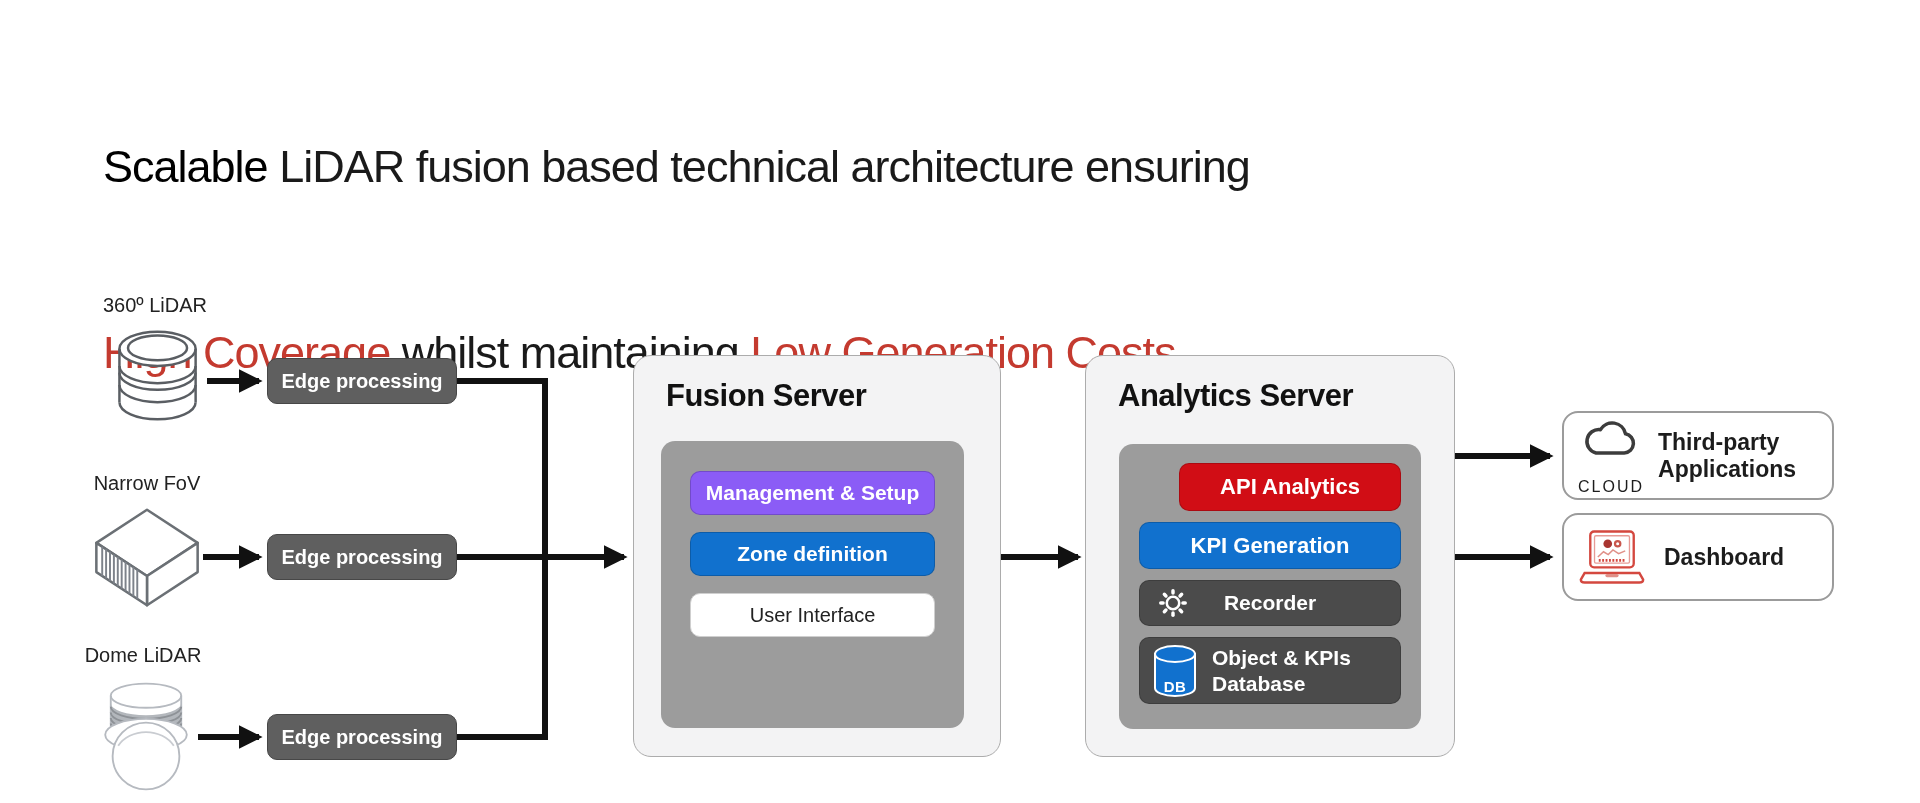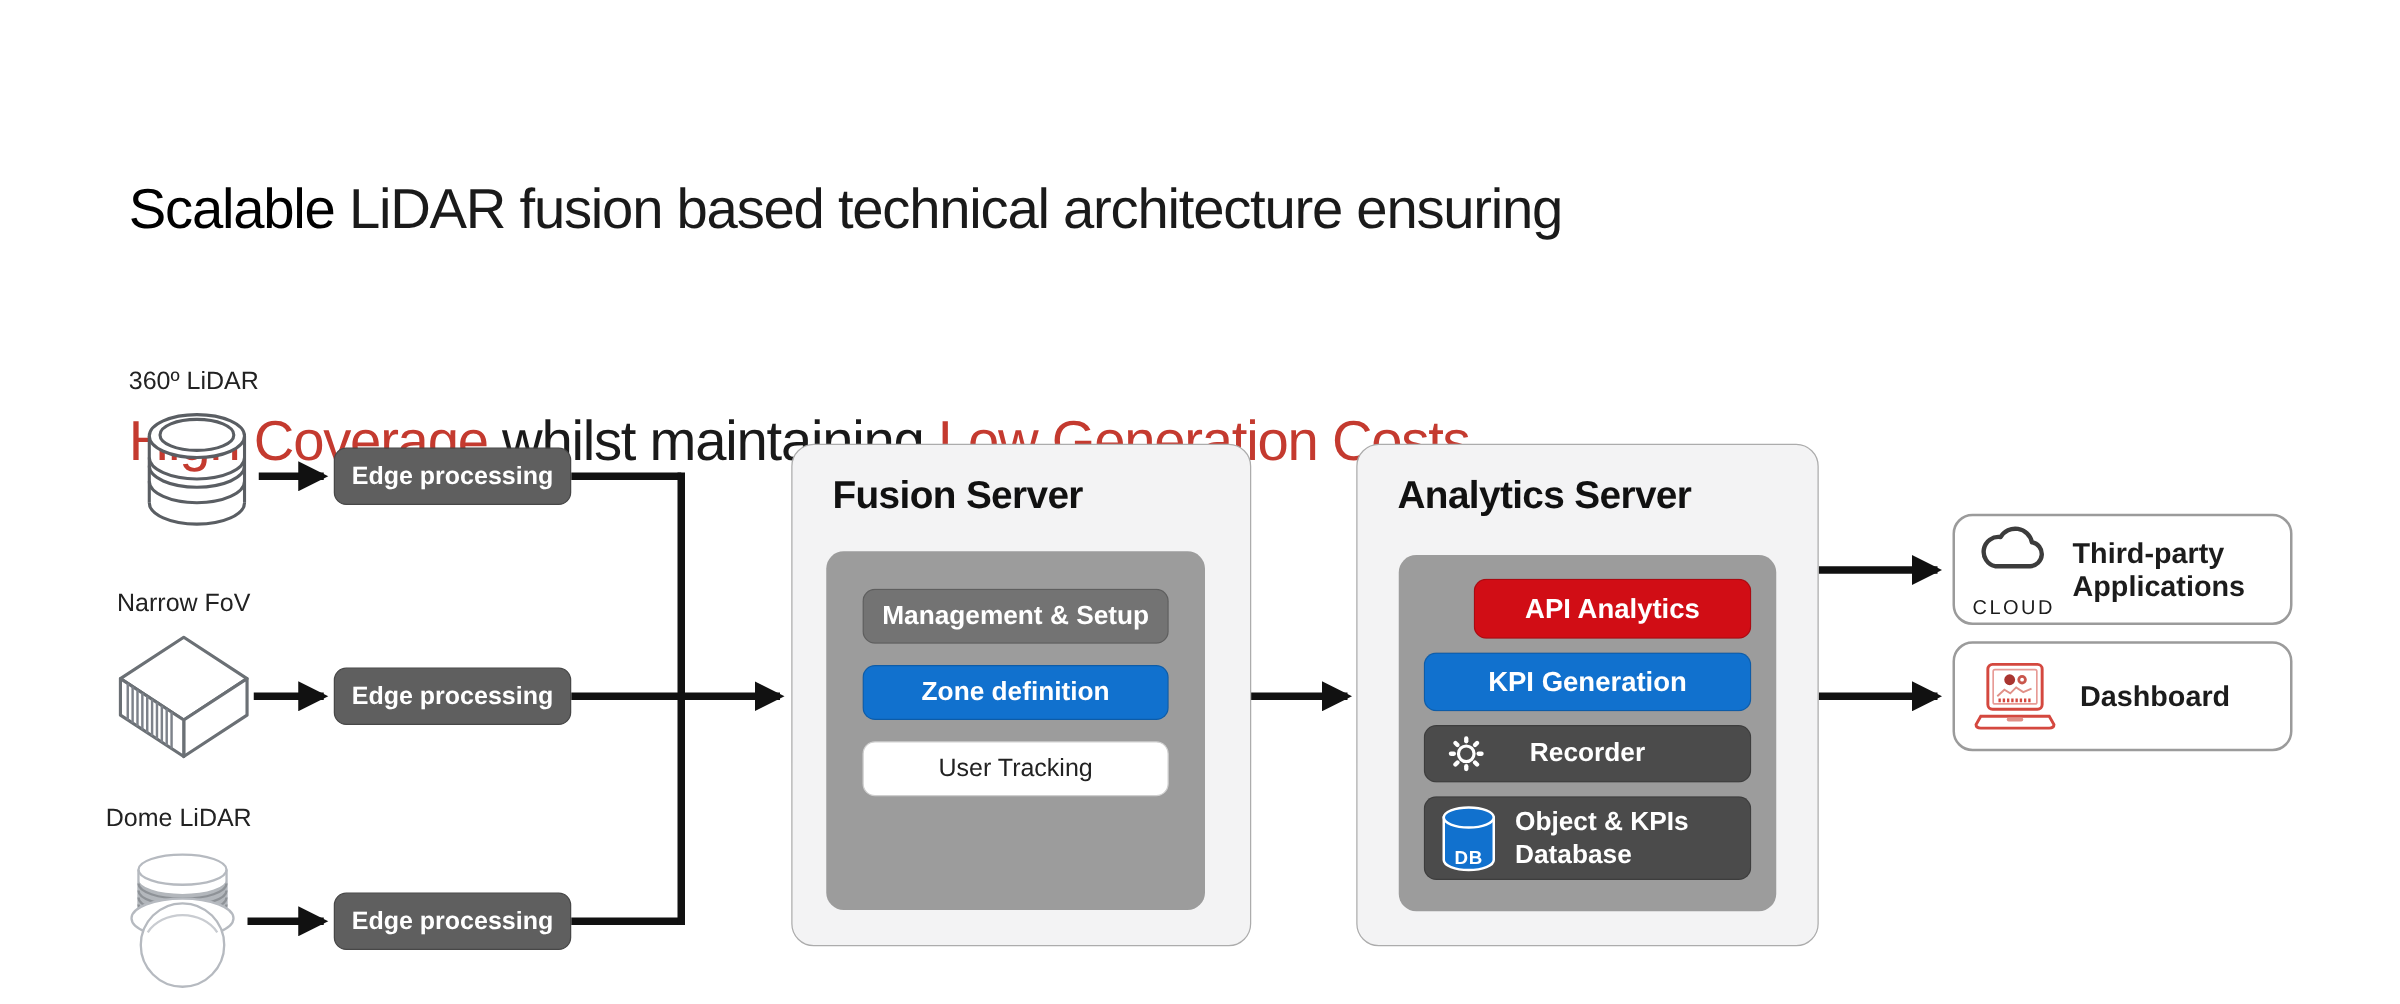--- a/index.html
+++ b/index.html
@@ -149,23 +149,23 @@
       <path d="M25,72 A34,28 0 0 1 85,72" stroke="#c9ccd1" stroke-width="2" fill="none"></path>
     </svg>
   </div>
   <div class="edge-box" style="top:714px;">
     <span>Edge processing</span>
   </div>
 
   <div class="server" style="left:633px;text-decoration:underline;">
     <div class="server-title">Fusion Server</div>
     <div class="server-inner fusion-inner">
-      <div class="pill" style="background: #737373; color: rgb(255, 255, 255);">Management &amp; Setup</div>
+      <div class="pill" style="background: #8b5cf6; color: rgb(255, 255, 255);">Management &amp; Setup</div>
       <div class="pill" style="background: rgb(17, 113, 206); color: rgb(255, 255, 255);">Zone definition</div>
-      <div class="pill p-ui" style="background: rgb(255, 255, 255); color: rgb(34, 34, 34);">User Tracking</div>
+      <div class="pill p-ui" style="background: rgb(255, 255, 255); color: rgb(34, 34, 34);">User Interface</div>
     </div>
   </div>
 
   <div class="server" style="left:1085px;width:370px;">
     <div class="server-title">Analytics Server</div>
     <div class="server-inner analytics-inner">
       <div class="pill an-p1" style="background: rgb(209, 13, 21); color: rgb(255, 255, 255); margin-left: 40px;">API Analytics</div>
       <div class="pill an-p2" style="background: rgb(17, 113, 206); color: rgb(255, 255, 255);">KPI Generation</div>
       <div class="pill an-p3" style="background: rgb(75, 75, 75); color: rgb(255, 255, 255);">
         <span class="pill-icon-left">

